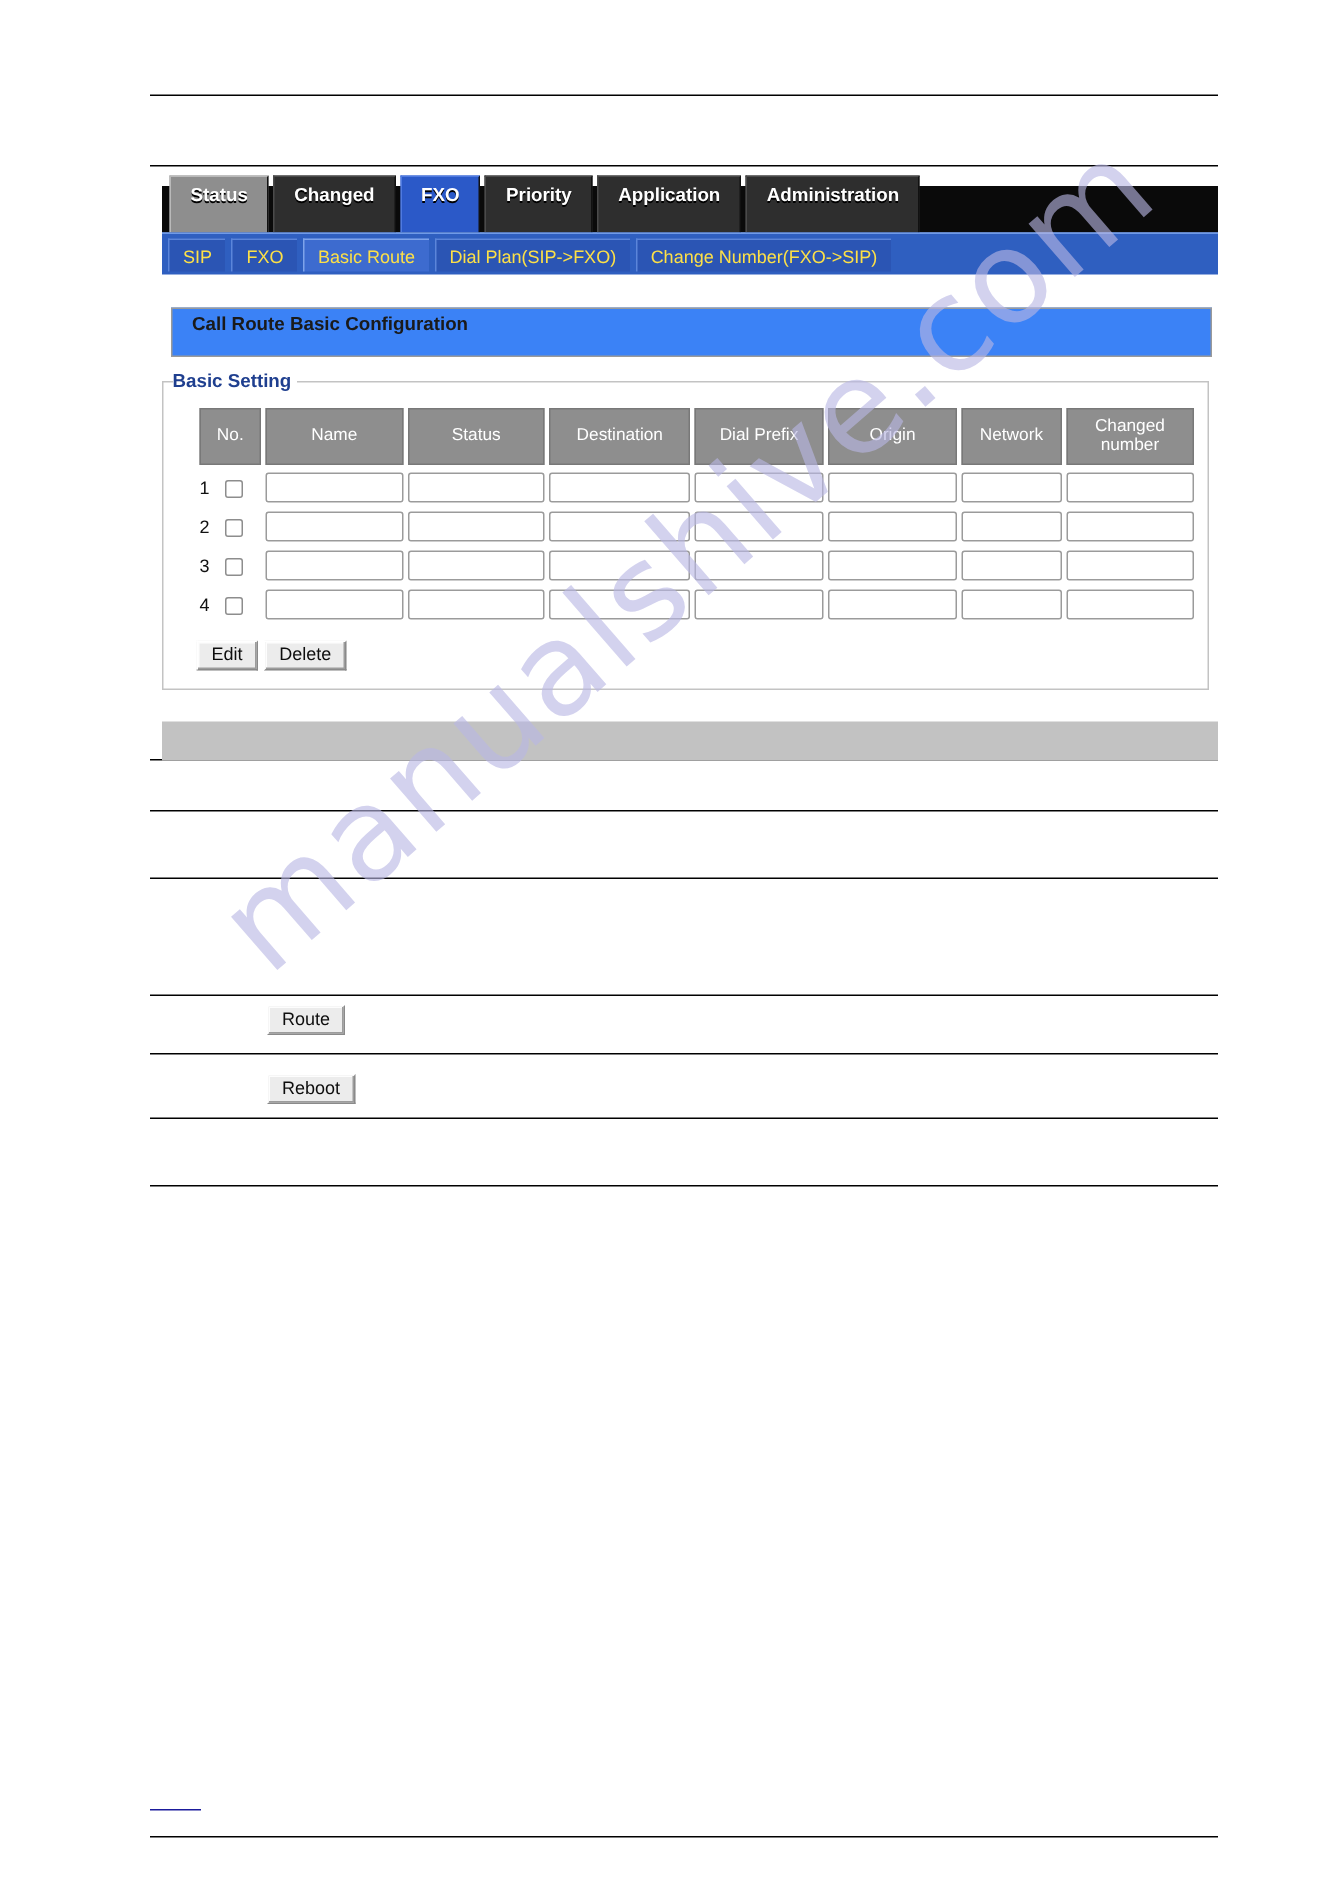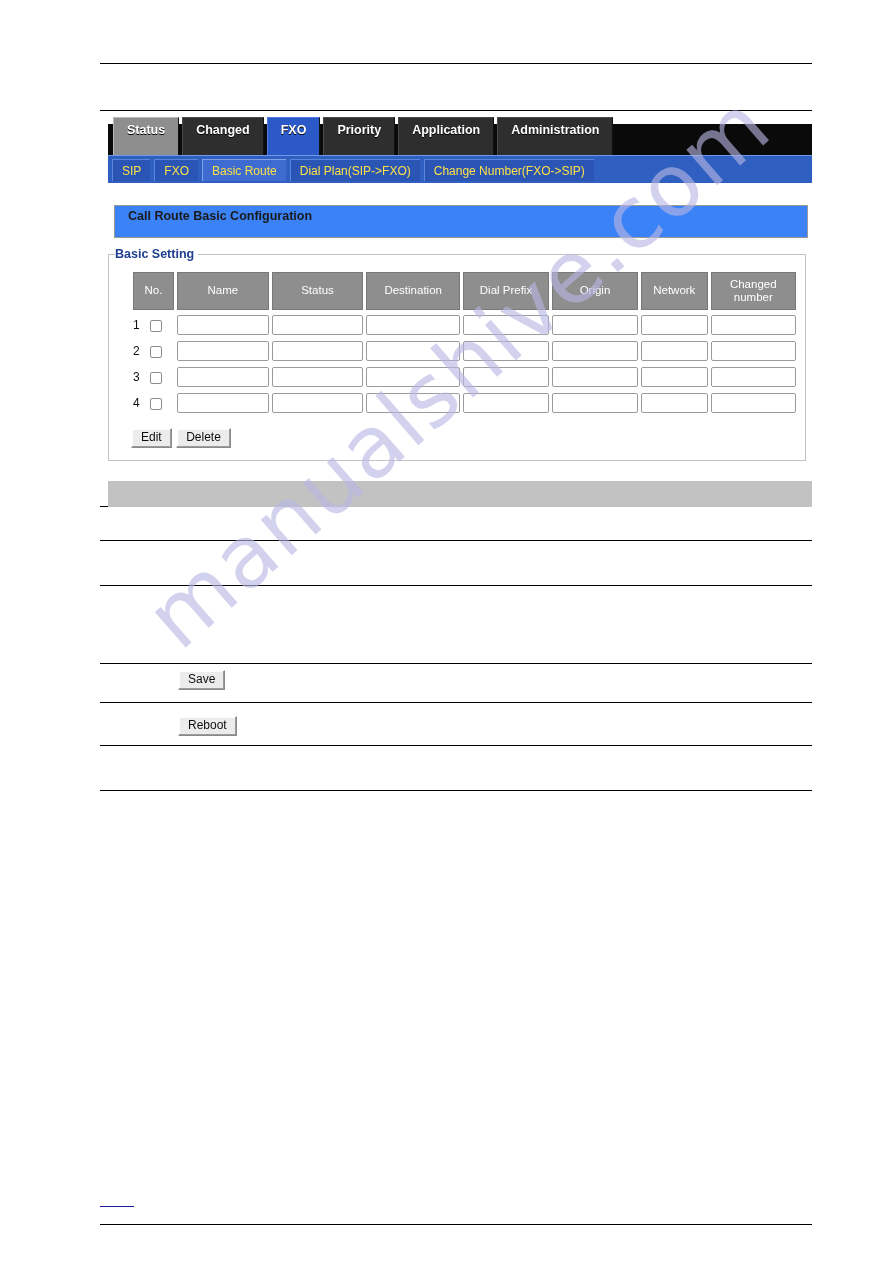--- a/index.html
+++ b/index.html
@@ -378,14 +378,14 @@
 
       <div class="btnrow">
         <button class="winbtn">Edit</button>
         <button class="winbtn">Delete</button>
       </div>
 
     </fieldset>
   </div>
 </div>
 
-<button class="winbtn doc-btn" style="left:178px; top:670px;">Save</button>
+<button class="winbtn doc-btn" style="left:178px; top:670px;">Route</button>
 <button class="winbtn doc-btn" style="left:178px; top:716px;">Reboot</button>
 
 </body></html>

